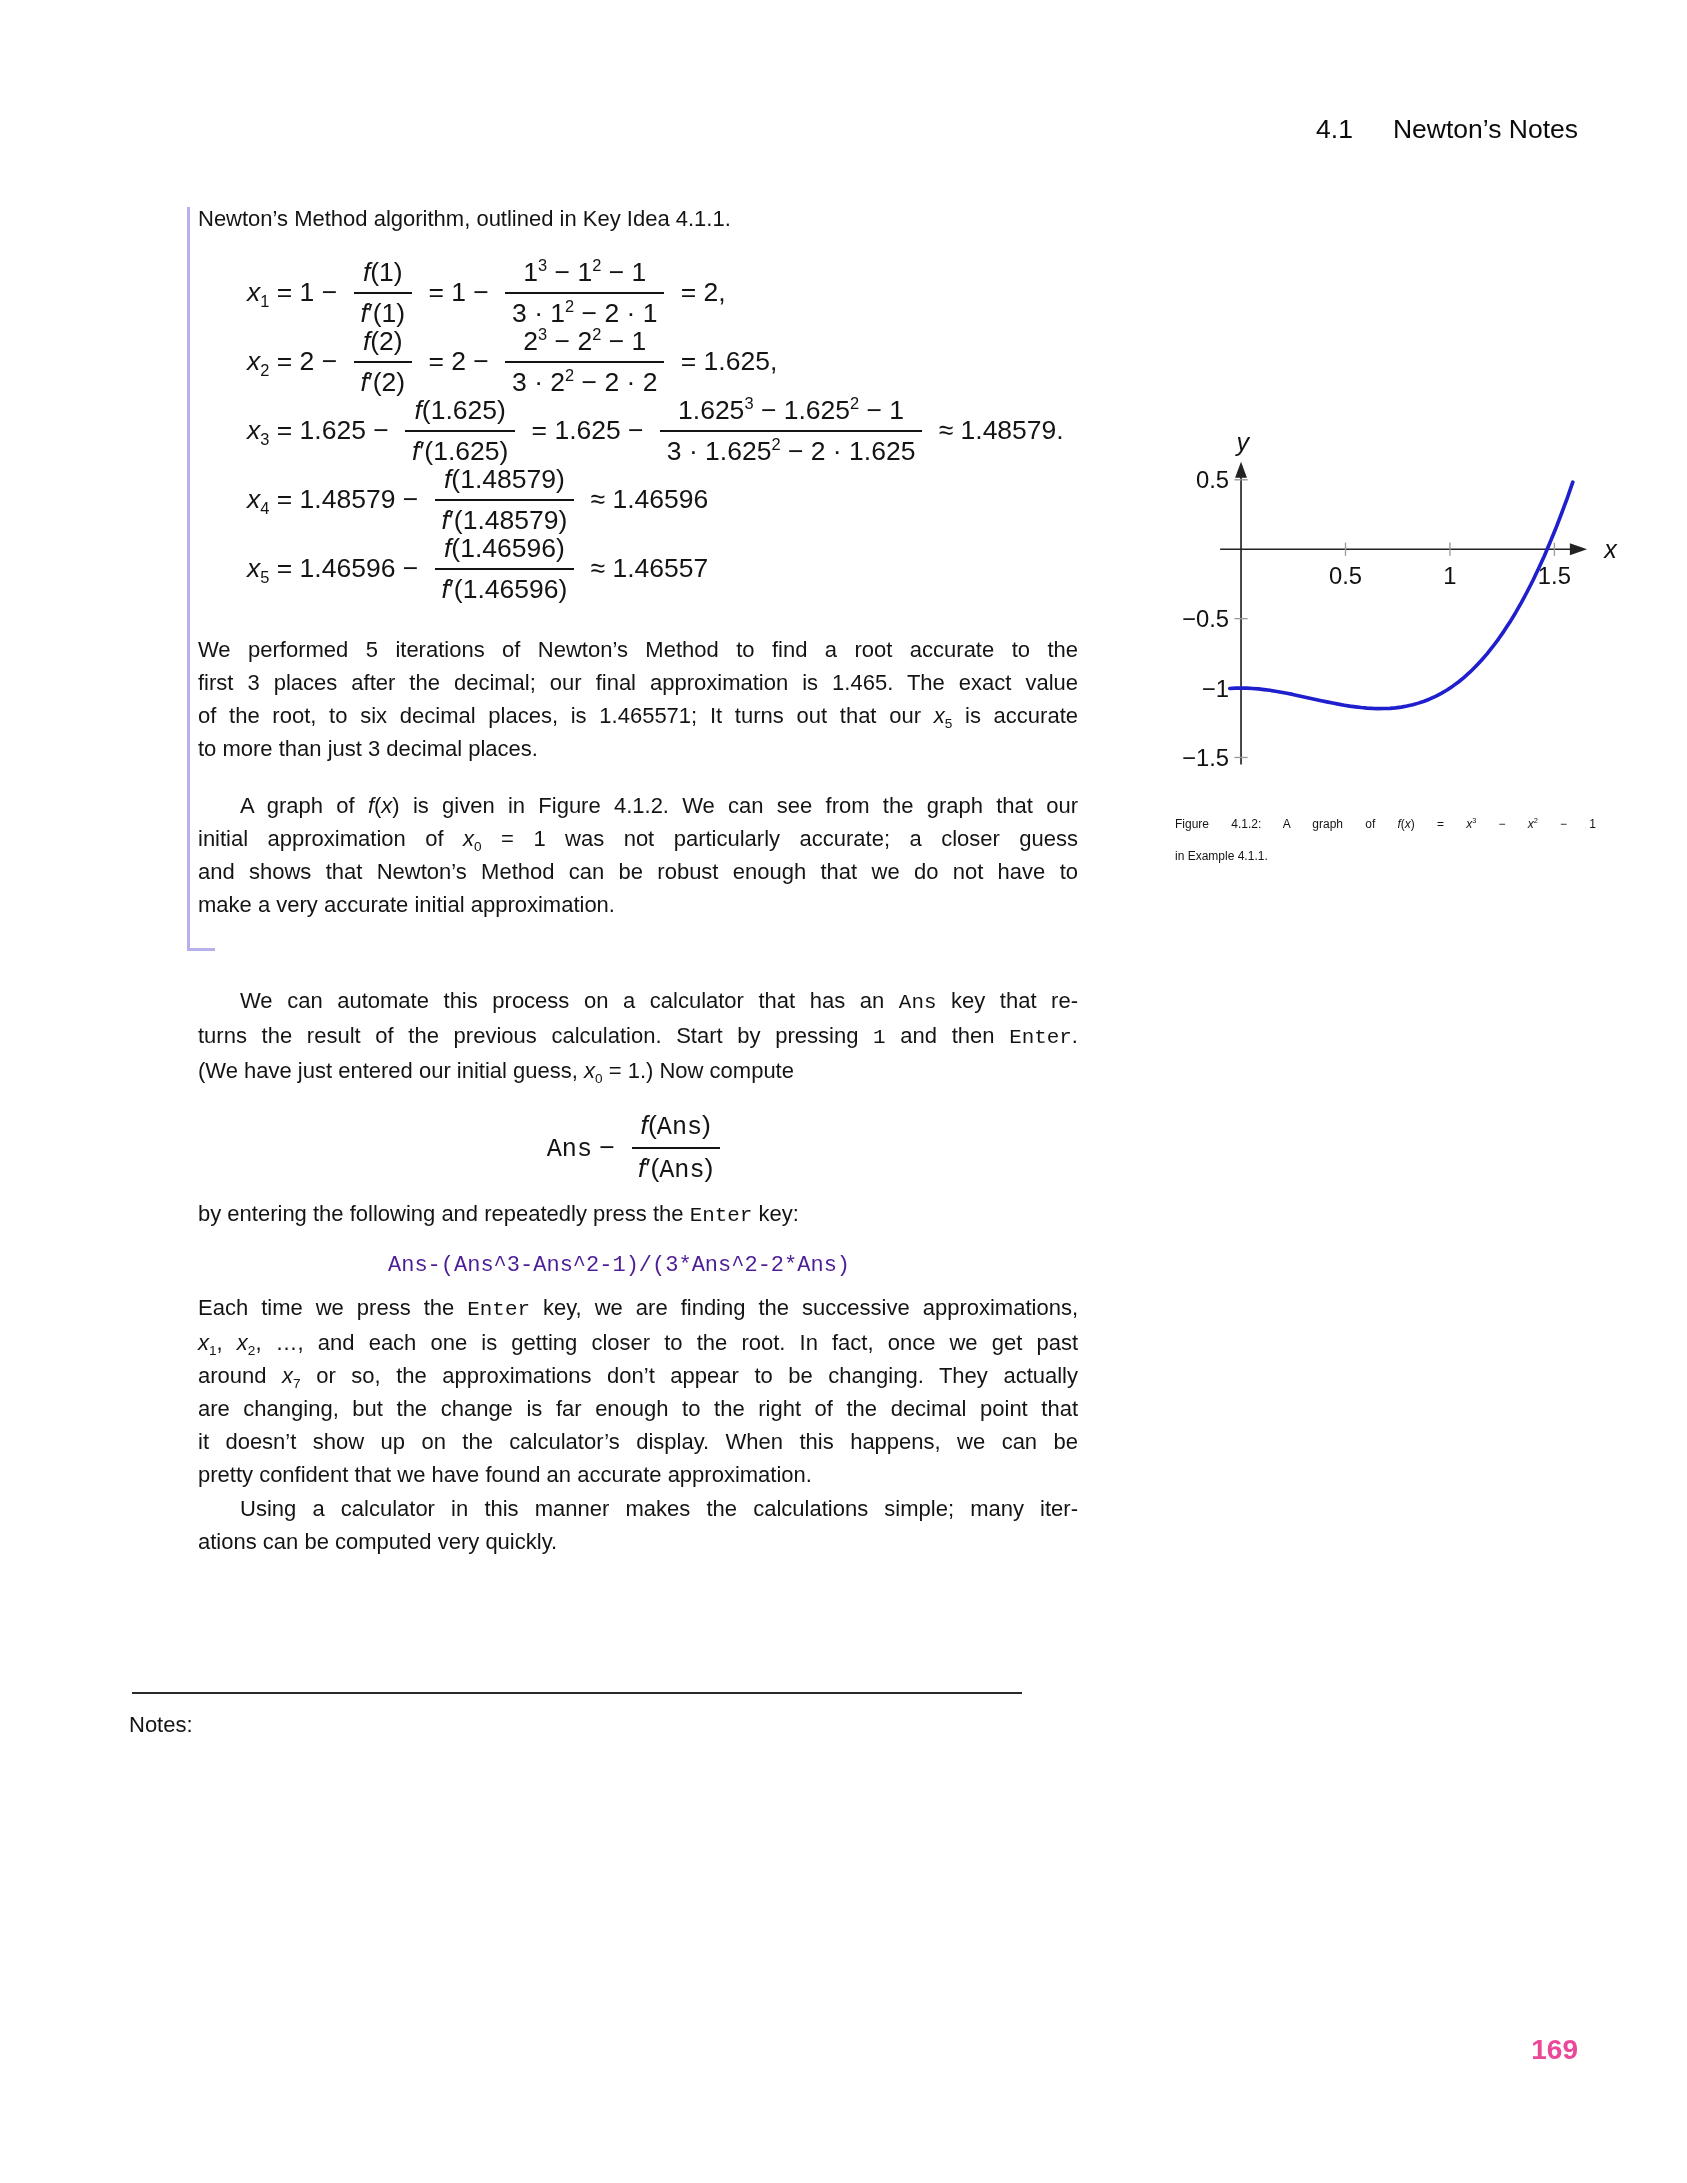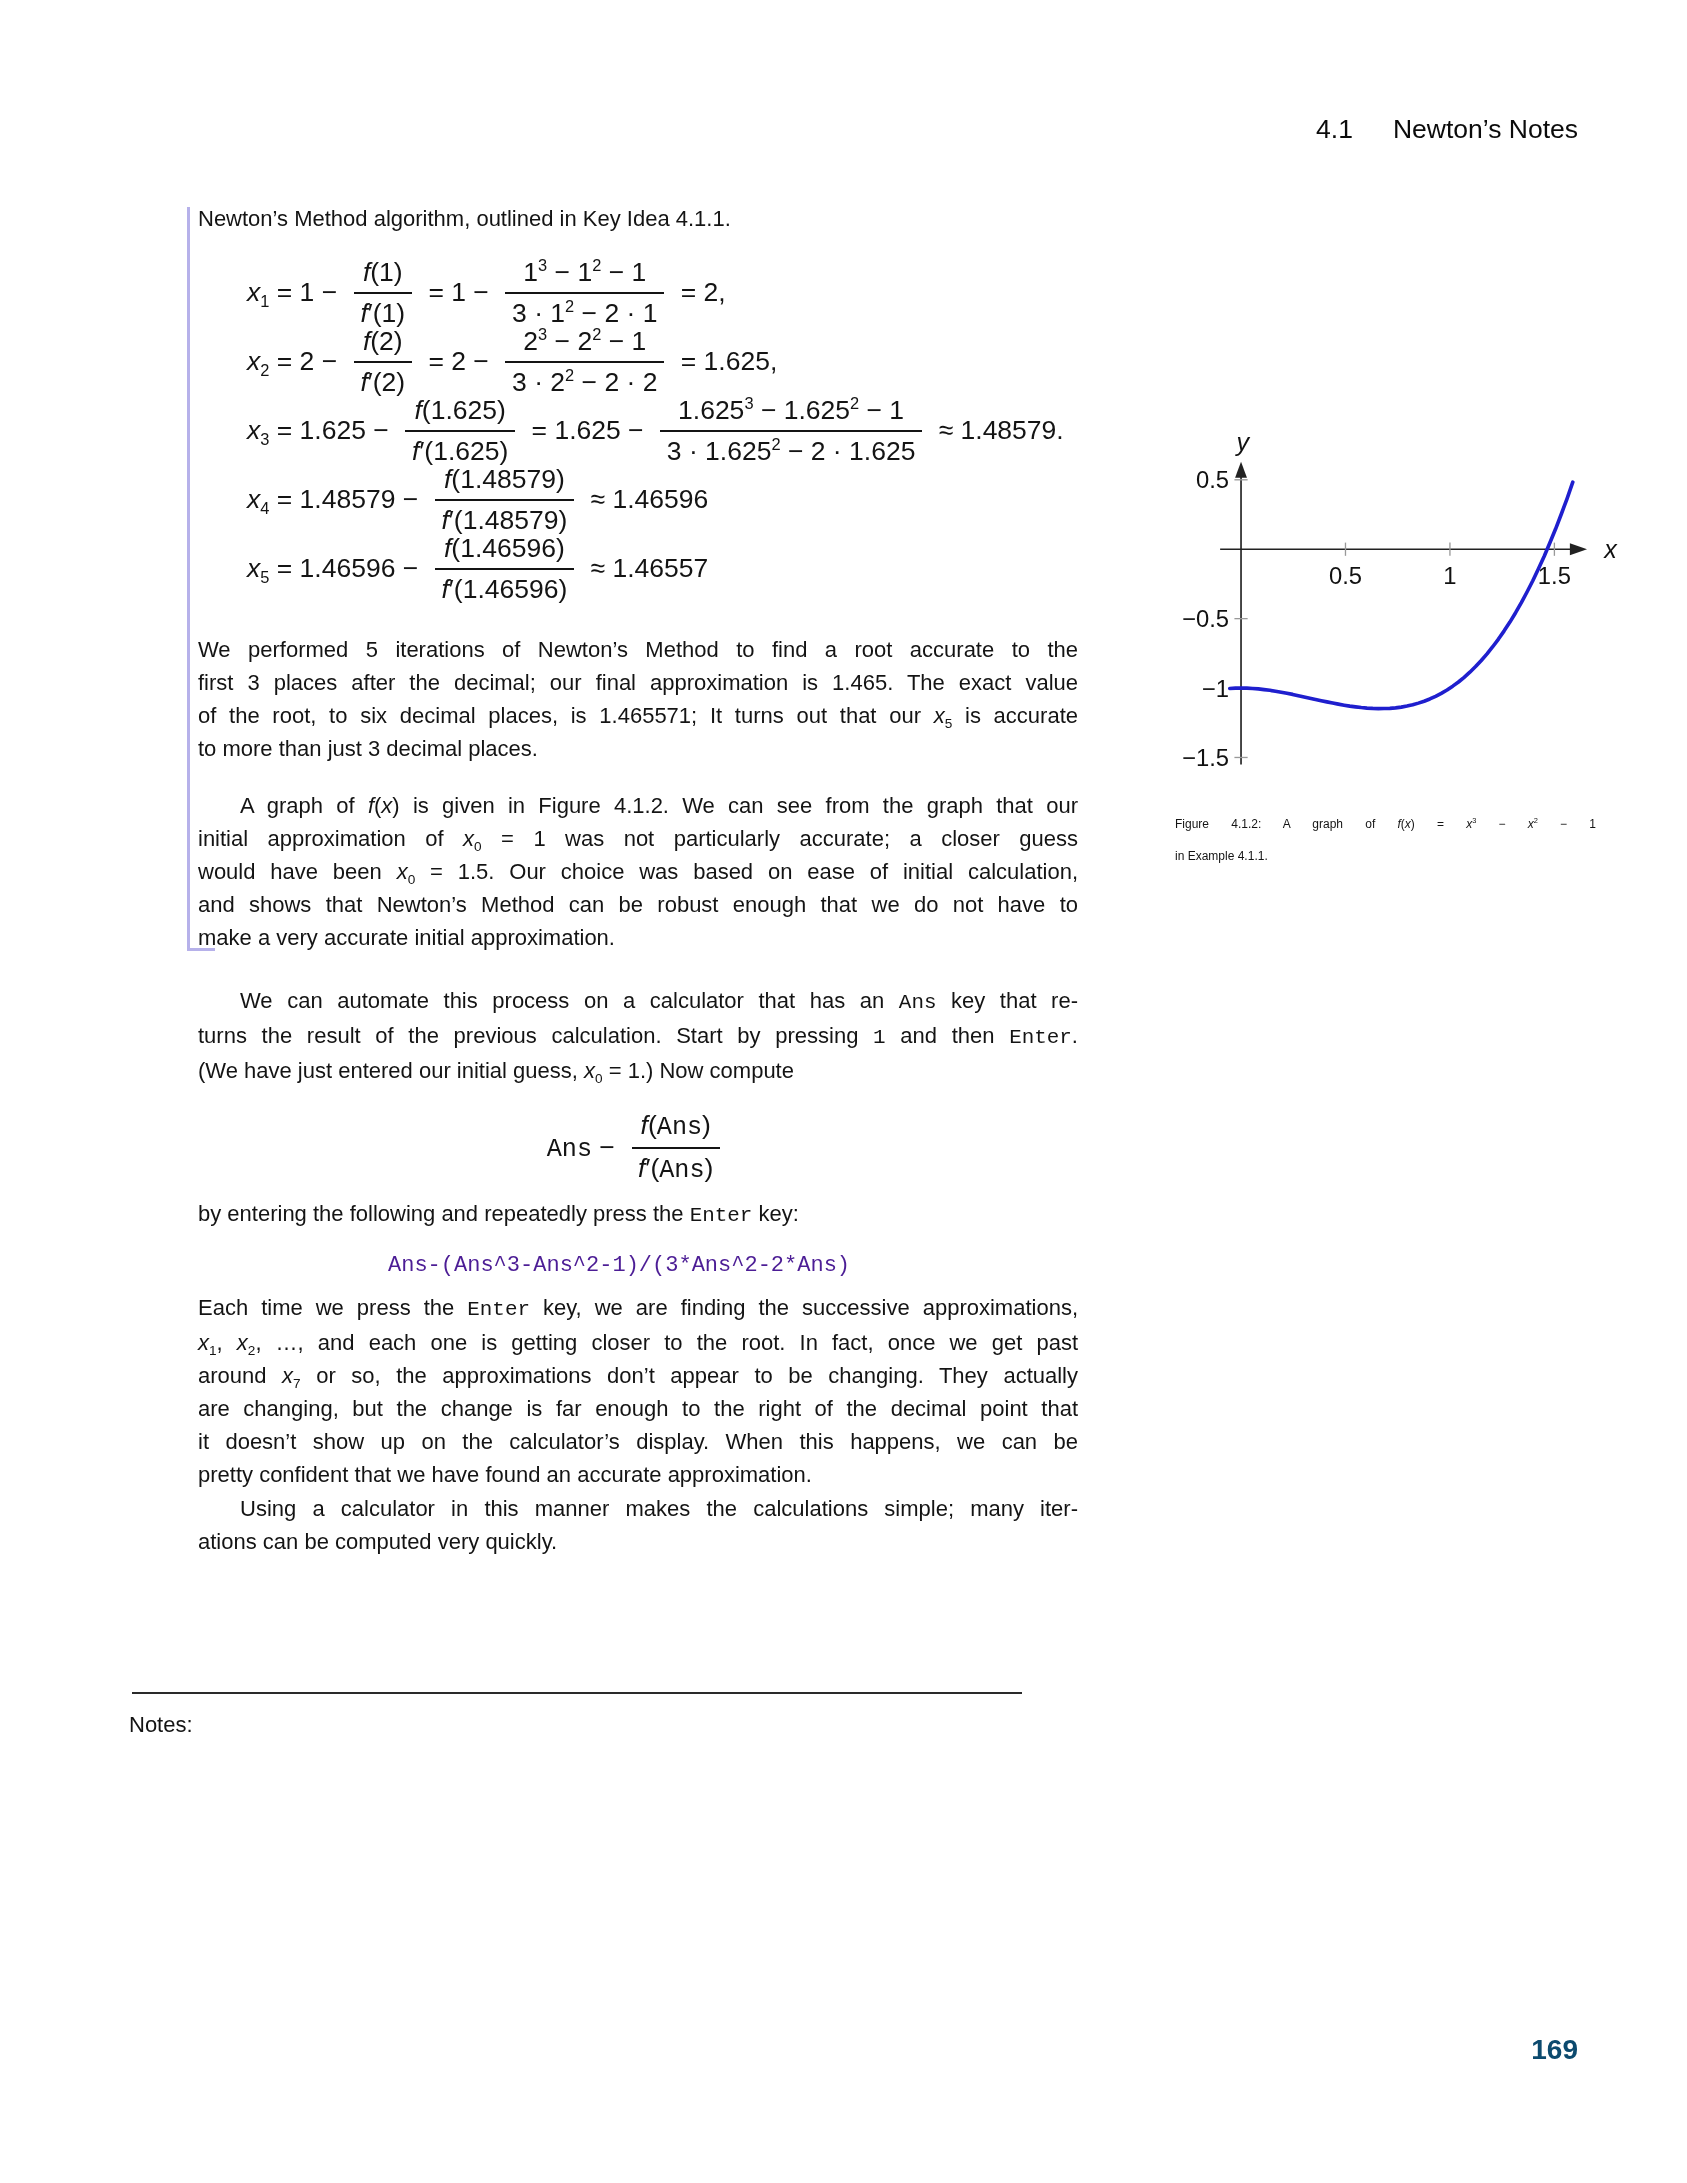--- a/index.html
+++ b/index.html
@@ -36,21 +36,21 @@
   
   #code-line{left:388px;top:1249px;font-family:"Liberation Mono",monospace;font-size:22px;line-height:33px;color:#4c1d95;}
   
   #figure-plot{left:1178px;top:417px;width:450px;height:357px;}
   #figure-caption{left:1175px;top:808px;width:421px;font-size:12px;}
   #figure-caption .line{line-height:32px;}
   
   #notes-rule{left:132px;top:1692px;width:890px;height:2px;background:#2a2a2a;}
   #notes-label{left:129px;top:1708px;font-size:22px;line-height:33px;}
   
-  #page-number{top:2034px;right:109px;font-size:28px;font-weight:bold;color:#0c4a6e;}
+  #page-number{top:2034px;right:109px;font-size:28px;font-weight:bold;color:#ec4899;}
 </style>
 </head>
 <body>
 
 <div class="abs" id="page-header">
   <span>4.1</span>
   <span>Newton’s Notes</span>
 </div>
 
 <div class="abs" id="change-bar"></div>
@@ -70,21 +70,20 @@
 
 <div class="abs textcol" style="top:633px;">
     <div class="line">We performed 5 iterations of Newton’s Method to find a root accurate to the</div>
     <div class="line">first 3 places after the decimal; our final approximation is 1.465. The exact value</div>
     <div class="line">of the root, to six decimal places, is 1.465571; It turns out that our <i>x</i><sub>5</sub> is accurate</div>
     <div class="line last">to more than just 3 decimal places.</div>
   </div>
 <div class="abs textcol" style="top:789px;">
     <div class="line indent">A graph of <i>f</i>(<i>x</i>) is given in Figure 4.1.2.  We can see from the graph that our</div>
     <div class="line">initial approximation of <i>x</i><sub>0</sub> = 1 was not particularly accurate; a closer guess</div>
-    <div class="line">would have been <i>x</i><sub>0</sub> = 1.5.  Our choice was based on ease of initial calculation,</div>
     <div class="line">and shows that Newton’s Method can be robust enough that we do not have to</div>
     <div class="line last">make a very accurate initial approximation.</div>
   </div>
 
 <div class="abs" id="figure-plot"><svg viewBox="0 0 680 540" width="450" height="357">
       <line x1="63.4" y1="200" x2="604.4" y2="200" stroke="#222222" stroke-width="2.5"></line>
       <polygon points="618.4,200 592.4,191 592.4,209" fill="#222222"></polygon>
       <line x1="95" y1="525.5" x2="95" y2="81.80000000000001" stroke="#222222" stroke-width="2.5"></line>
       <polygon points="95,67.80000000000001 86,91.80000000000001 104,91.80000000000001" fill="#222222"></polygon>
       <line x1="253" y1="190" x2="253" y2="210" stroke="#999999" stroke-width="2"></line>

